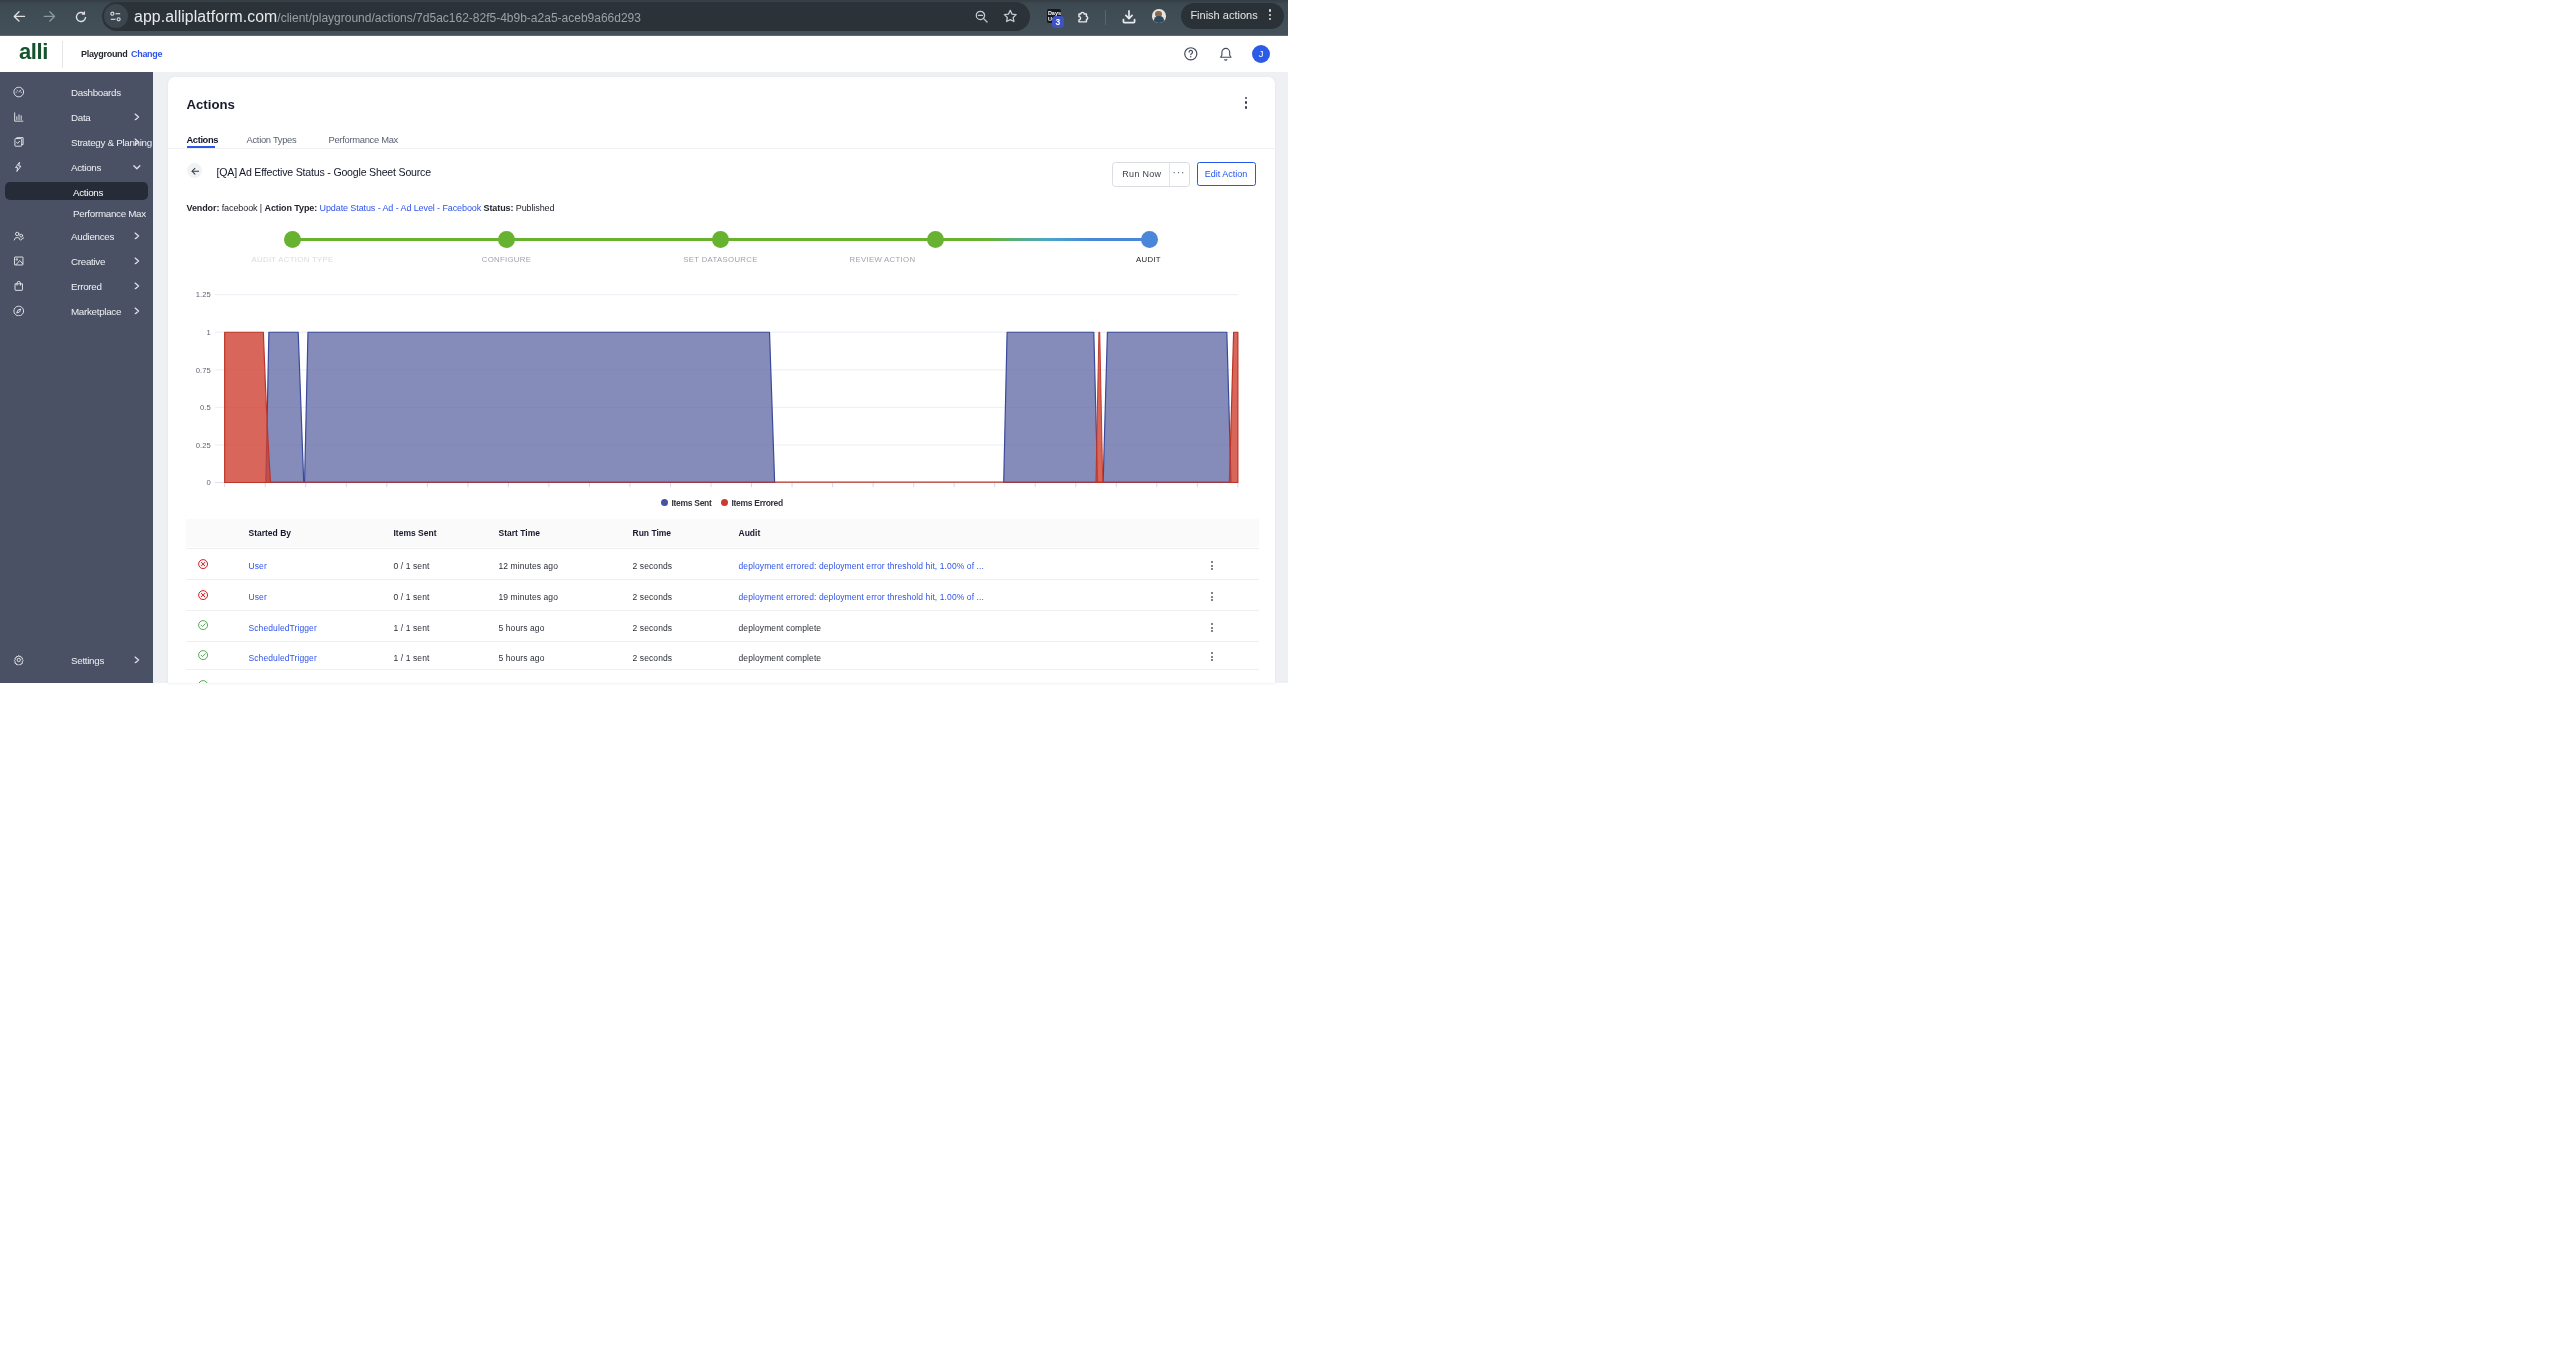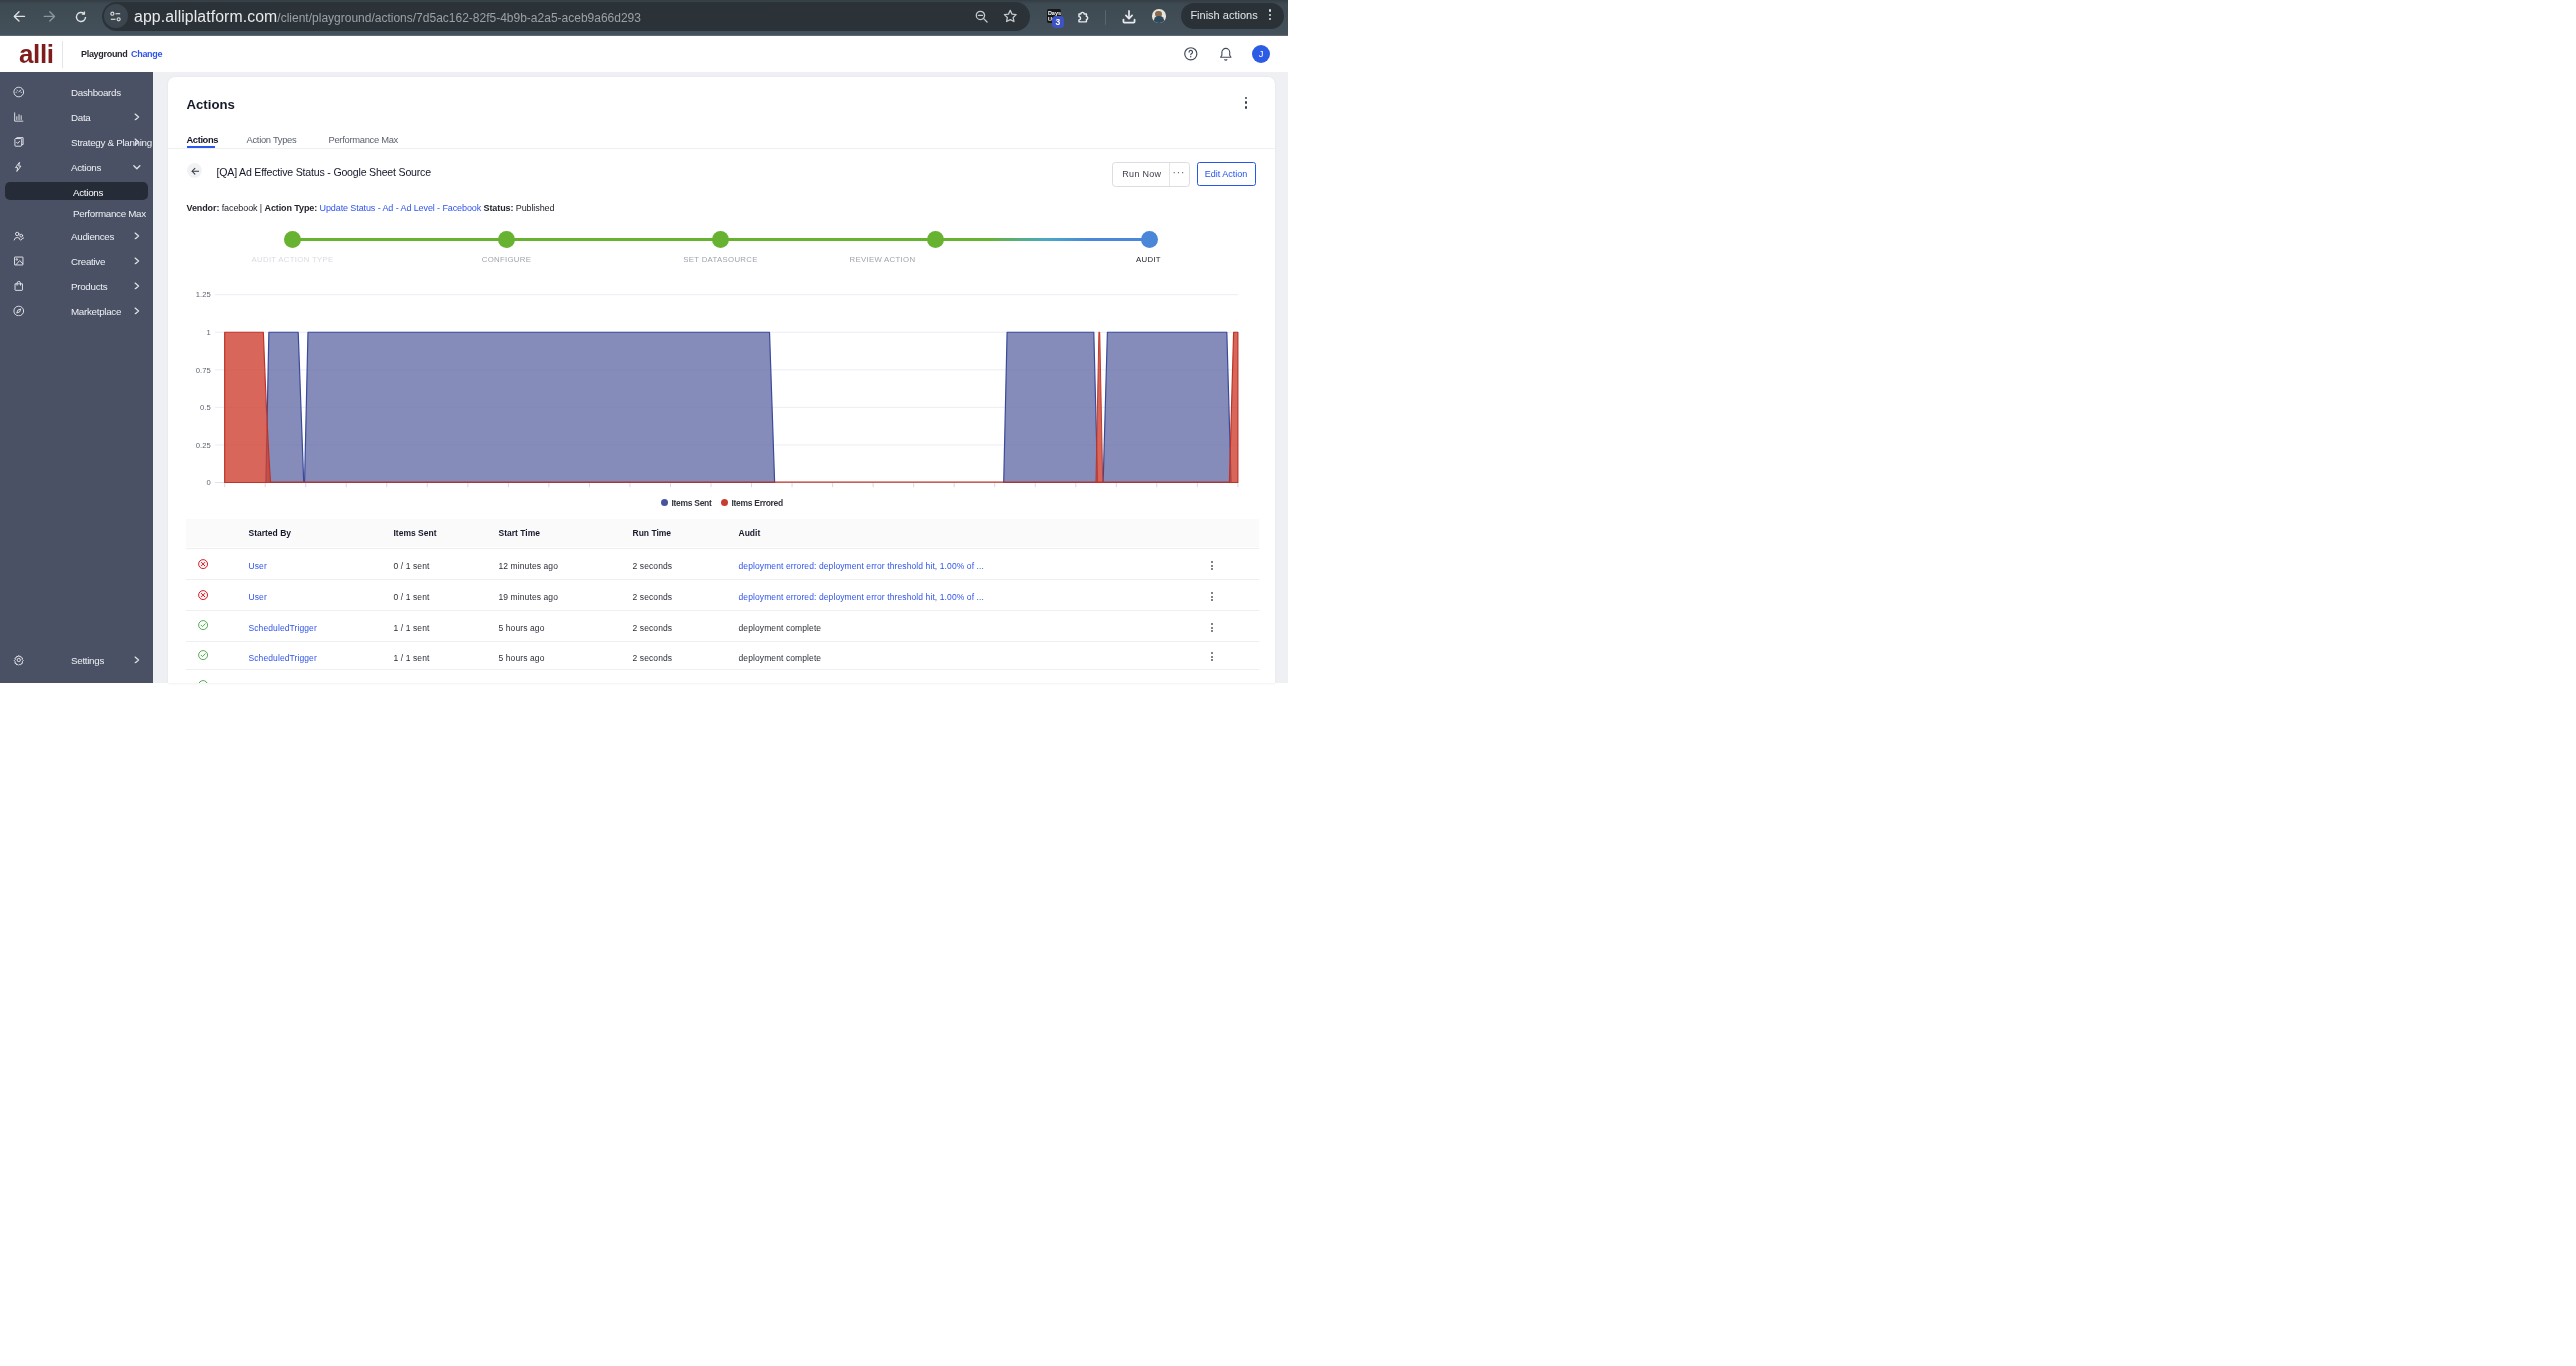--- a/index.html
+++ b/index.html
@@ -87,21 +87,21 @@
   <div class="abs" style="left:1181px;top:2.6px;width:103px;height:26px;background:#2a3238;border-radius:13.2px">
     <div class="abs" style="left:9.4px;top:0;line-height:25.6px;font-size:11px;color:#e4e7ea">Finish actions</div>
     <div class="abs" style="left:88px;top:6.8px;width:2.6px;height:12.8px">
       <div style="width:2.2px;height:2.2px;border-radius:50%;background:#dfe3e6;margin-bottom:2.2px"></div>
       <div style="width:2.2px;height:2.2px;border-radius:50%;background:#dfe3e6;margin-bottom:2.2px"></div>
       <div style="width:2.2px;height:2.2px;border-radius:50%;background:#dfe3e6"></div>
     </div>
   </div>
 </div>
 <div id="appheader">
-  <div class="abs" style="left:19px;top:3.4px;font-size:26px;font-weight:600;color:#7f1d1d;letter-spacing:-0.4px">alli</div>
+  <div class="abs" style="left:19px;top:3.4px;font-size:22px;font-weight:600;color:#14532d;letter-spacing:-0.4px">alli</div>
   <div class="abs" style="left:62px;top:5.1px;width:0.9px;height:27px;background:#e4e5e9"></div>
   <div class="abs" style="left:81px;top:0;line-height:36px;font-size:9px;font-weight:700;color:#26282f;letter-spacing:-0.3px">Playground</div>
   <div class="abs" style="left:131px;top:0;line-height:36px;font-size:9px;font-weight:700;color:#2f54eb;letter-spacing:-0.3px">Change</div>
   <svg class="abs" style="left:1184px;top:11px" width="13.6" height="13.6" viewBox="0 0 15 15" fill="none" stroke="#43495a" stroke-width="1.3">
       <circle cx="7.5" cy="7.5" r="6.7"></circle>
       <path d="M5.6 5.6 a1.9 1.9 0 1 1 2.6 1.8 c-0.6 0.25 -0.7 0.6 -0.7 1.1" stroke-linecap="round"></path>
       <circle cx="7.4" cy="10.8" r="0.8" fill="#43495a" stroke="none"></circle>
     </svg>
   <svg class="abs" style="left:1219px;top:11px" width="13.6" height="14.5" viewBox="0 0 16 17" fill="none" stroke="#43495a" stroke-width="1.3" stroke-linejoin="round">
       <path d="M8 1.6 a4.6 4.6 0 0 1 4.6 4.6 v3.4 l1.5 2.4 H1.9 l1.5 -2.4 V6.2 A4.6 4.6 0 0 1 8 1.6 Z"></path>
@@ -186,21 +186,21 @@
     <svg class="chev" width="7.7" height="7.7" viewBox="0 0 9 9" fill="none" stroke="#dfe2e8" stroke-width="1.5" stroke-linecap="round" stroke-linejoin="round">
         <path d="M2.5 1 L6.5 4.5 L2.5 8"></path>
       </svg>
   </div>
 
   <div class="sitem" style="top:201px">
     <svg class="ic" width="15.3" height="15.3" viewBox="0 0 18 18" fill="none" stroke="#eceef2" stroke-width="1.4" stroke-linejoin="round">
         <path d="M3.2 5.6 h11.6 v9.4 a0.8 0.8 0 0 1 -0.8 0.8 H4 a0.8 0.8 0 0 1 -0.8 -0.8 Z"></path>
         <path d="M6.3 7.8 V4.6 a2.7 2.7 0 0 1 5.4 0 v3.2" stroke-linecap="round"></path>
       </svg>
-    <span class="txt">Products</span>
+    <span class="txt">Errored</span>
     <svg class="chev" width="7.7" height="7.7" viewBox="0 0 9 9" fill="none" stroke="#dfe2e8" stroke-width="1.5" stroke-linecap="round" stroke-linejoin="round">
         <path d="M2.5 1 L6.5 4.5 L2.5 8"></path>
       </svg>
   </div>
 
   <div class="sitem" style="top:226px">
     <svg class="ic" width="15.3" height="15.3" viewBox="0 0 18 18" fill="none" stroke="#eceef2" stroke-width="1.4" stroke-linejoin="round">
         <circle cx="9" cy="9" r="7.6"></circle>
         <path d="M12.2 5.8 L10.4 10.4 L5.8 12.2 L7.6 7.6 Z"></path>
       </svg>

